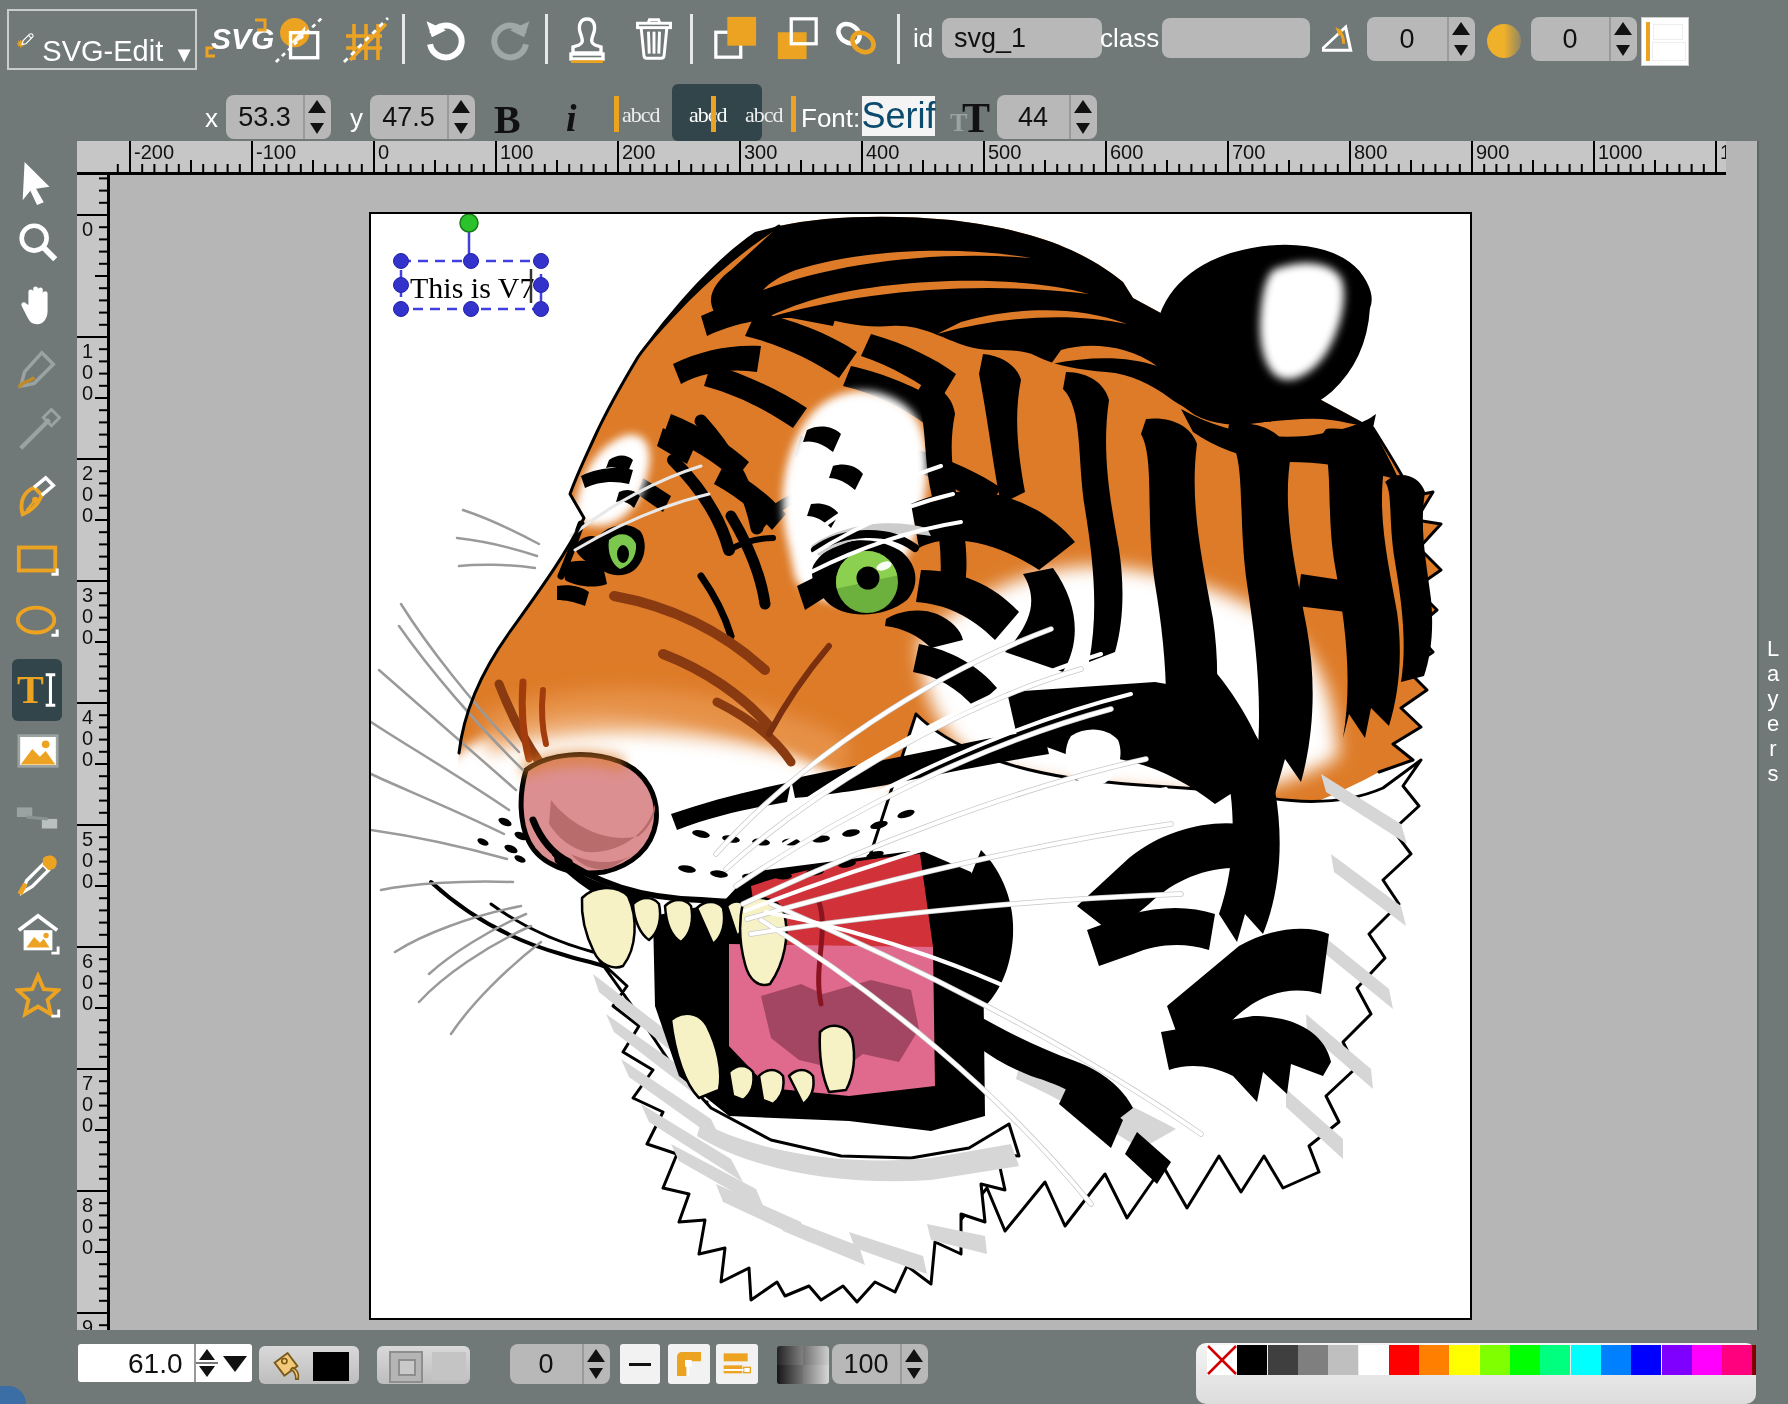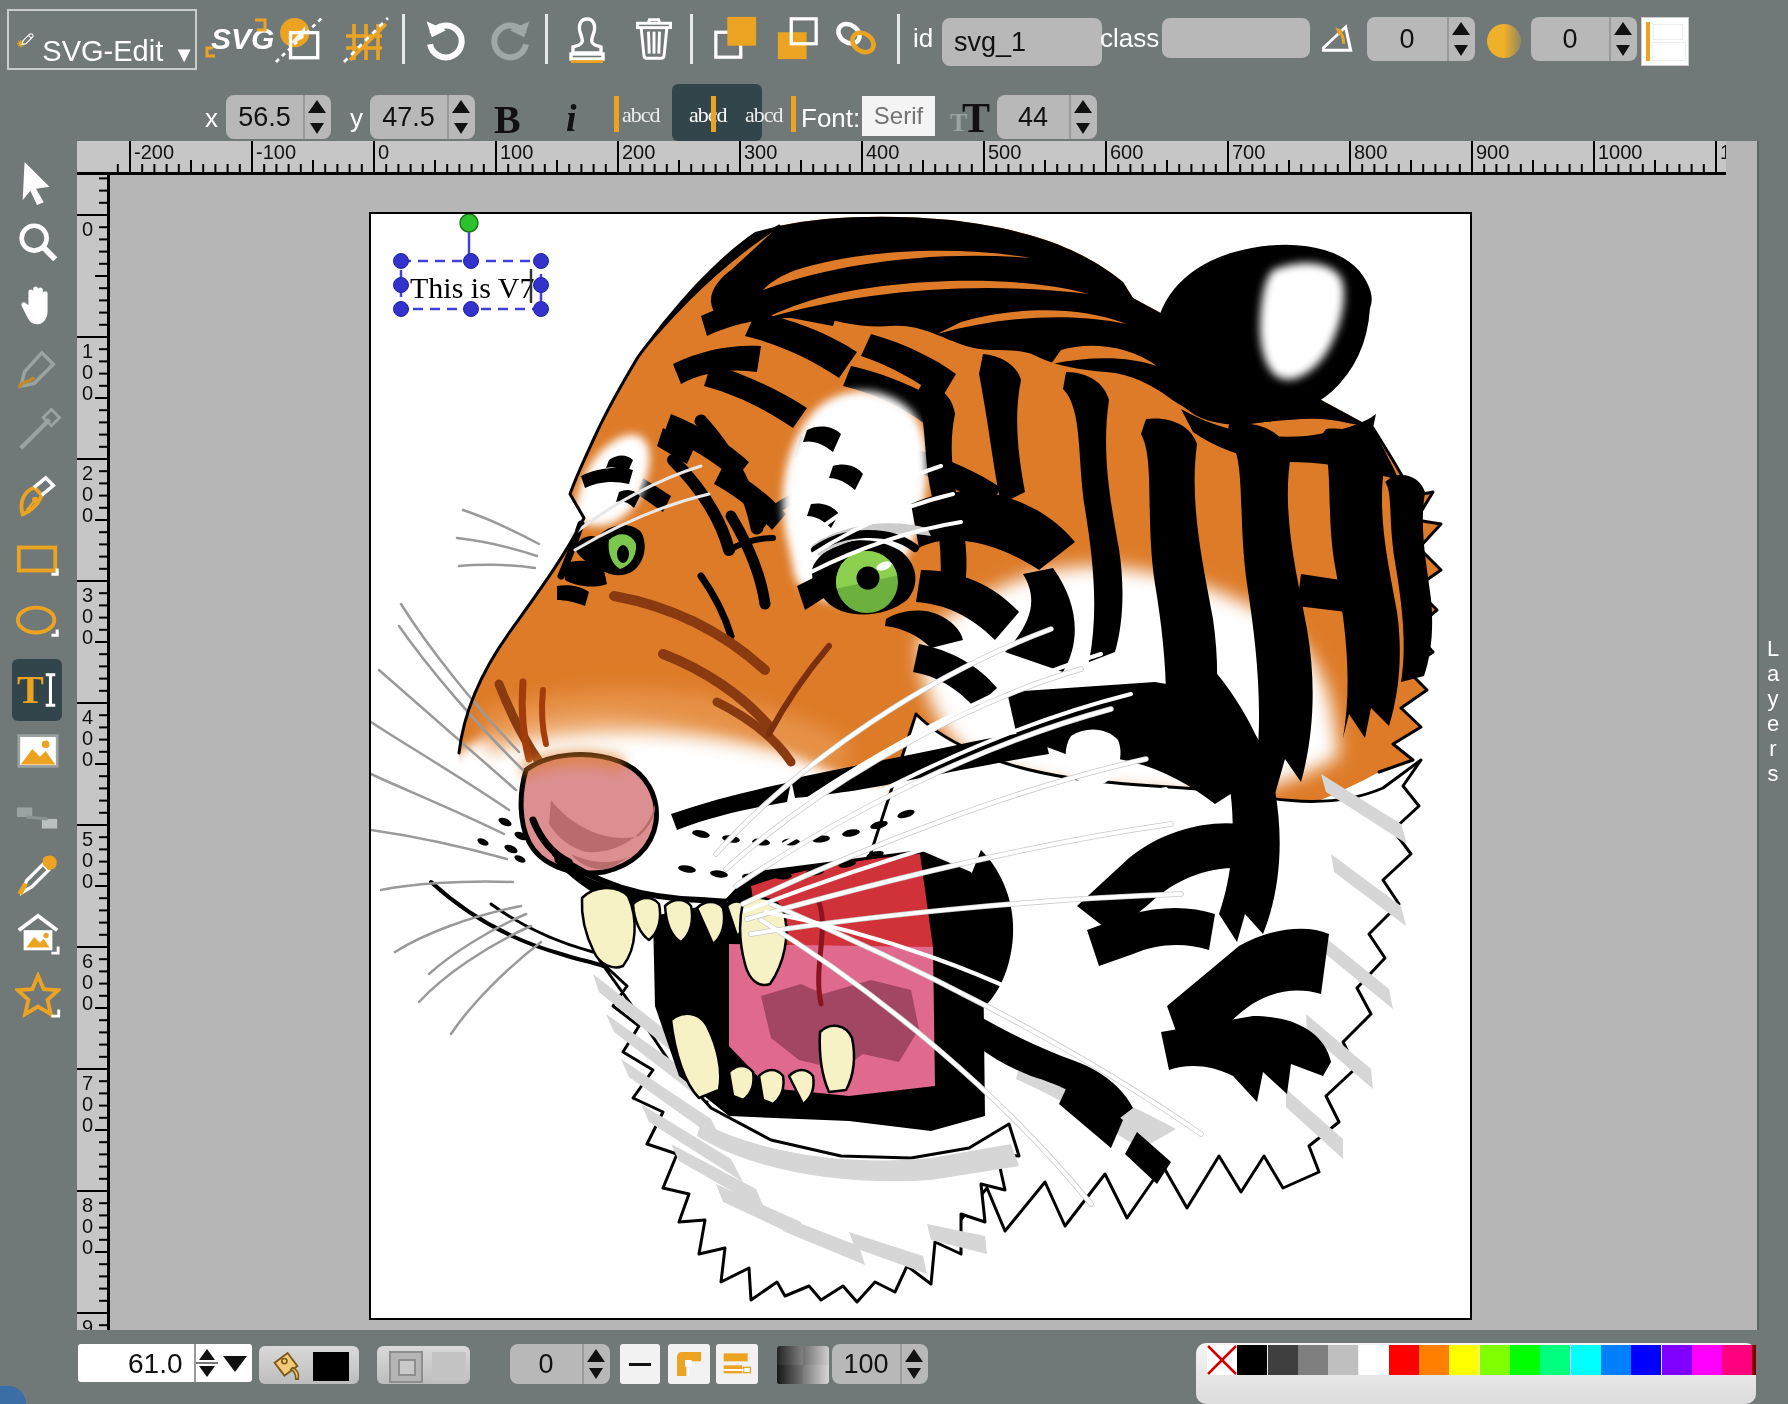--- a/index.html
+++ b/index.html
@@ -83,21 +83,21 @@
     <rect x="9" y="2" width="13" height="13" fill="none" stroke="#fff" stroke-width="1.7"></rect>
   </svg>
 <svg class="abs" style="left:833px;top:18px" width="46" height="42" viewBox="0 0 24 24">
     <g fill="none" stroke-width="2.6">
 <ellipse cx="8" cy="9" rx="6.5" ry="5" transform="rotate(35 8 9)" stroke="#fff"></ellipse>
 <ellipse cx="16" cy="14" rx="6.5" ry="5" transform="rotate(35 16 14)" stroke="#eda322"></ellipse>
     </g>
   </svg>
 <div class="abs" style="left:897px;top:14px;width:3px;height:50px;background:#e7e9e8;"></div>
 <div class="lbl" style="left:913px;top:23px;">id</div>
-<div class="inp" style="left:942px;top:18px;width:148px;height:48px;padding-left:12px;">svg_1</div>
+<div class="inp" style="left:942px;top:18px;width:148px;height:40px;padding-left:12px;">svg_1</div>
 <div class="lbl" style="left:1100px;top:23px;">class</div>
 <div class="inp" style="left:1162px;top:18px;width:148px;height:40px;"></div>
 <svg class="abs" style="left:1322px;top:16px" width="40" height="42" viewBox="0 0 24 24">
     <path d="M2 20 L20 20 L15 6 Z" fill="none" stroke="#fff" stroke-width="1.8" transform="skewX(-8)"></path>
 <path d="M13 16 C13 12 12 10 10 8" fill="none" stroke="#eda322" stroke-width="1.8"></path>
     <path d="M8 6 L12.5 8.5 L10 11 Z" fill="#eda322"></path>
   </svg>
 <div class="abs" style="left:1367px;top:17px;width:108px;height:44px;background:#b8b8b8;border-radius:8px;"></div>
 <div class="abs" style="left:1367px;top:17px;width:80px;height:44px;color:#111;font-size:27px;display:flex;align-items:center;justify-content:center;">0</div>
 <div class="abs" style="left:1447px;top:17px;width:2px;height:44px;background:#9a9a9a;"></div>
@@ -117,41 +117,41 @@
 <div class="abs" style="left:1609px;top:17px;width:2px;height:44px;background:#9a9a9a;"></div>
 <div class="abs" style="left:1614px;top:22px;width:0;height:0;border-left:9px solid transparent;border-right:9px solid transparent;border-bottom:13px solid #111;"></div>
 <div class="abs" style="left:1616px;top:45px;width:0;height:0;border-left:7px solid transparent;border-right:7px solid transparent;border-top:11px solid #111;"></div>
 <div class="abs" style="left:1641px;top:17px;width:46px;height:47px;background:#fff;border:1px solid #ccc;">
 <div class="abs" style="left:4px;top:4px;width:4px;height:39px;background:#eda322;"></div>
 <div class="abs" style="left:11px;top:6px;width:28px;height:14px;background:#fff;border:1px solid #eee;"></div>
 <div class="abs" style="left:10px;top:24px;width:32px;height:17px;background:#fff;border:1px solid #eee;"></div>
 </div>
 <div class="lbl" style="left:205px;top:103px;">x</div>
 <div class="abs" style="left:226px;top:95px;width:105px;height:44px;background:#b8b8b8;border-radius:8px;"></div>
-<div class="abs" style="left:226px;top:95px;width:77px;height:44px;color:#111;font-size:27px;display:flex;align-items:center;justify-content:center;">56.5</div>
+<div class="abs" style="left:226px;top:95px;width:77px;height:44px;color:#111;font-size:27px;display:flex;align-items:center;justify-content:center;">53.3</div>
 <div class="abs" style="left:303px;top:95px;width:2px;height:44px;background:#9a9a9a;"></div>
 <div class="abs" style="left:308px;top:100px;width:0;height:0;border-left:9px solid transparent;border-right:9px solid transparent;border-bottom:13px solid #111;"></div>
 <div class="abs" style="left:310px;top:123px;width:0;height:0;border-left:7px solid transparent;border-right:7px solid transparent;border-top:11px solid #111;"></div>
 <div class="lbl" style="left:350px;top:103px;">y</div>
 <div class="abs" style="left:370px;top:95px;width:105px;height:44px;background:#b8b8b8;border-radius:8px;"></div>
 <div class="abs" style="left:370px;top:95px;width:77px;height:44px;color:#111;font-size:27px;display:flex;align-items:center;justify-content:center;">47.5</div>
 <div class="abs" style="left:447px;top:95px;width:2px;height:44px;background:#9a9a9a;"></div>
 <div class="abs" style="left:452px;top:100px;width:0;height:0;border-left:9px solid transparent;border-right:9px solid transparent;border-bottom:13px solid #111;"></div>
 <div class="abs" style="left:454px;top:123px;width:0;height:0;border-left:7px solid transparent;border-right:7px solid transparent;border-top:11px solid #111;"></div>
 <div class="abs" style="left:494px;top:96px;color:#111;font-size:40px;font-weight:bold;font-family:'Liberation Serif',serif;">B</div>
 <div class="abs" style="left:566px;top:96px;color:#111;font-size:38px;font-weight:bold;font-style:italic;font-family:'Liberation Serif',serif;">i</div>
 <div class="abs" style="left:622px;top:102px;color:#eee;font-size:22px;letter-spacing:-1px;font-family:'Liberation Serif',serif;">abcd</div>
 <div class="abs" style="left:614px;top:96px;width:5px;height:36px;background:#eda322;"></div>
 <div class="abs" style="left:672px;top:84px;width:90px;height:57px;background:#32454a;border-radius:6px;"></div>
 <div class="abs" style="left:689px;top:102px;color:#fff;font-size:22px;letter-spacing:-1px;font-family:'Liberation Serif',serif;">abcd</div>
 <div class="abs" style="left:711px;top:96px;width:5px;height:36px;background:#eda322;"></div>
 <div class="abs" style="left:745px;top:102px;color:#eee;font-size:22px;letter-spacing:-1px;font-family:'Liberation Serif',serif;">abcd</div>
 <div class="abs" style="left:791px;top:96px;width:5px;height:36px;background:#eda322;"></div>
 <div class="lbl" style="left:801px;top:103px;">Font:</div>
-<div class="abs" style="left:862px;top:96px;width:73px;height:40px;background:#f4f4f4;color:#737373;font-size:24px;display:flex;align-items:center;justify-content:center;">Serif</div>
+<div class="abs" style="left:862px;top:96px;width:73px;height:40px;background:#f4f4f4;color:#0c4a6e;font-size:36px;display:flex;align-items:center;justify-content:center;">Serif</div>
 <div class="abs" style="left:950px;top:108px;color:#9aa3a2;font-size:26px;font-weight:bold;font-family:'Liberation Serif',serif;">T</div>
 <div class="abs" style="left:962px;top:94px;color:#111;font-size:42px;font-weight:bold;font-family:'Liberation Serif',serif;">T</div>
 <div class="abs" style="left:997px;top:95px;width:100px;height:44px;background:#b8b8b8;border-radius:8px;"></div>
 <div class="abs" style="left:997px;top:95px;width:72px;height:44px;color:#111;font-size:27px;display:flex;align-items:center;justify-content:center;">44</div>
 <div class="abs" style="left:1069px;top:95px;width:2px;height:44px;background:#9a9a9a;"></div>
 <div class="abs" style="left:1074px;top:100px;width:0;height:0;border-left:9px solid transparent;border-right:9px solid transparent;border-bottom:13px solid #111;"></div>
 <div class="abs" style="left:1076px;top:123px;width:0;height:0;border-left:7px solid transparent;border-right:7px solid transparent;border-top:11px solid #111;"></div>
 <div class="abs" style="left:77px;top:141px;width:1680px;height:1189px;background:#b6b6b6;"></div>
 <svg class="abs" style="left:107px;top:141px" width="1619" height="34" viewBox="0 0 1619 34">
     <rect width="1619" height="31" fill="#c6c6c6"></rect>

